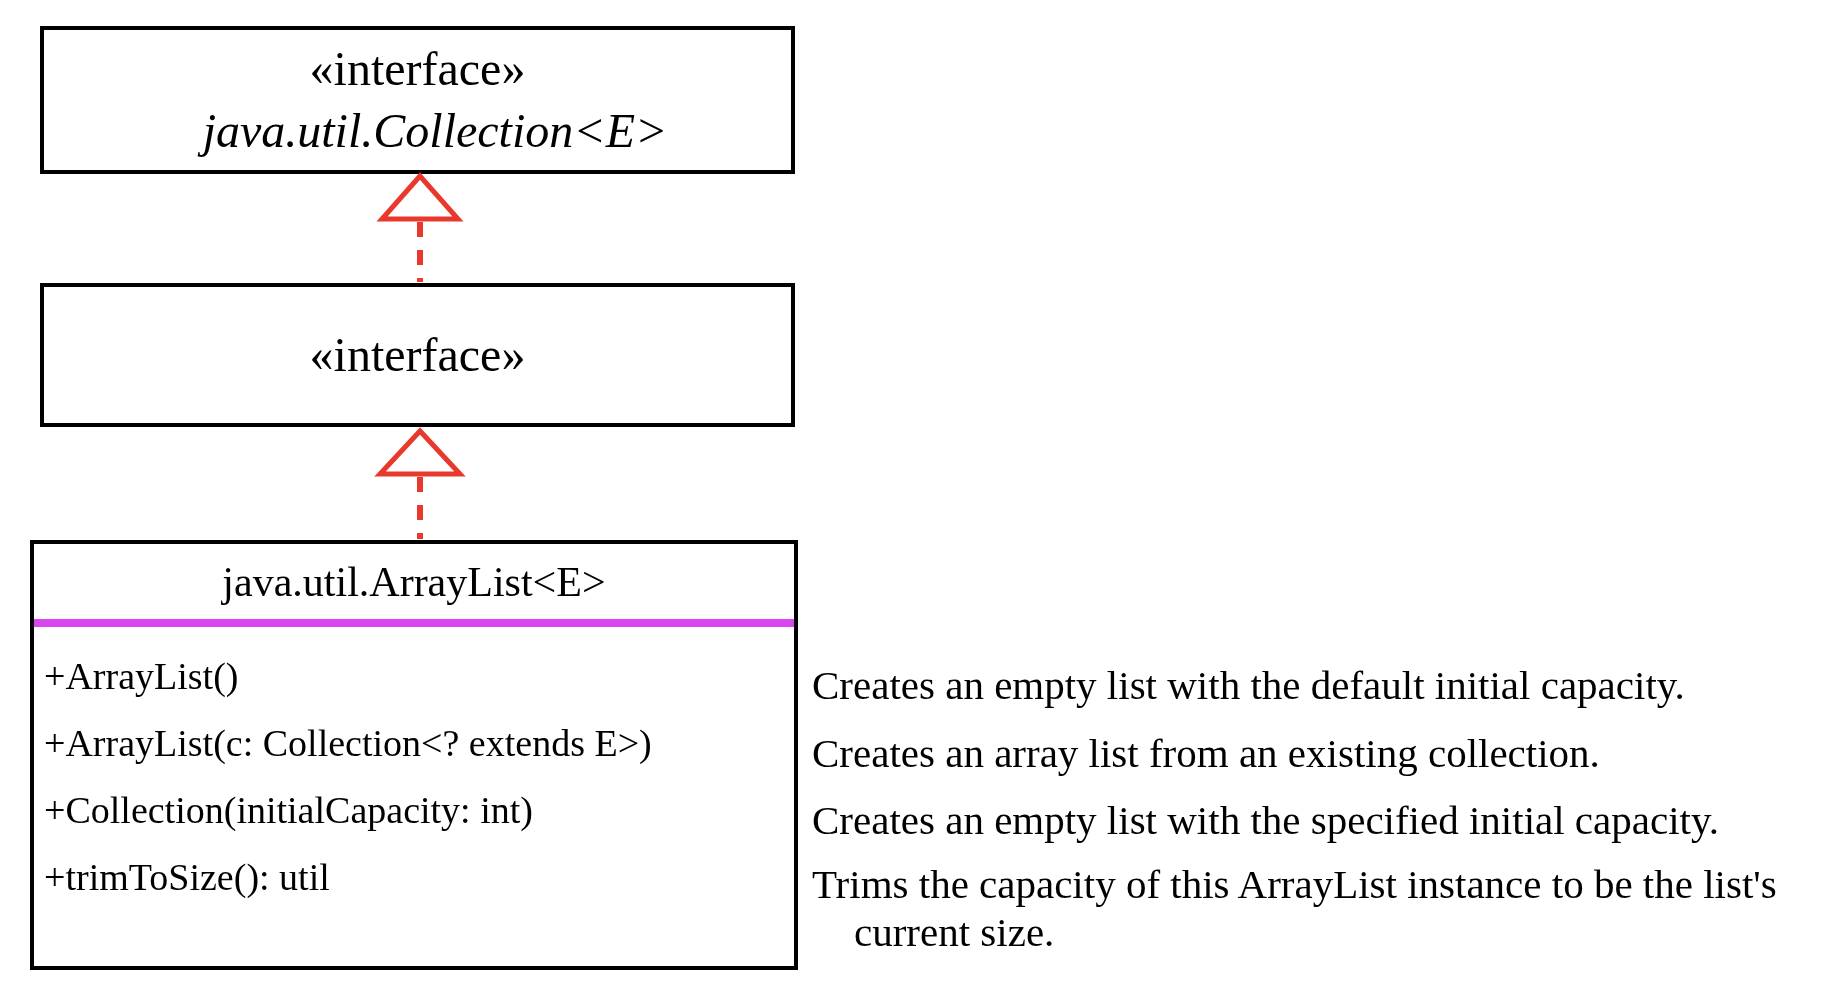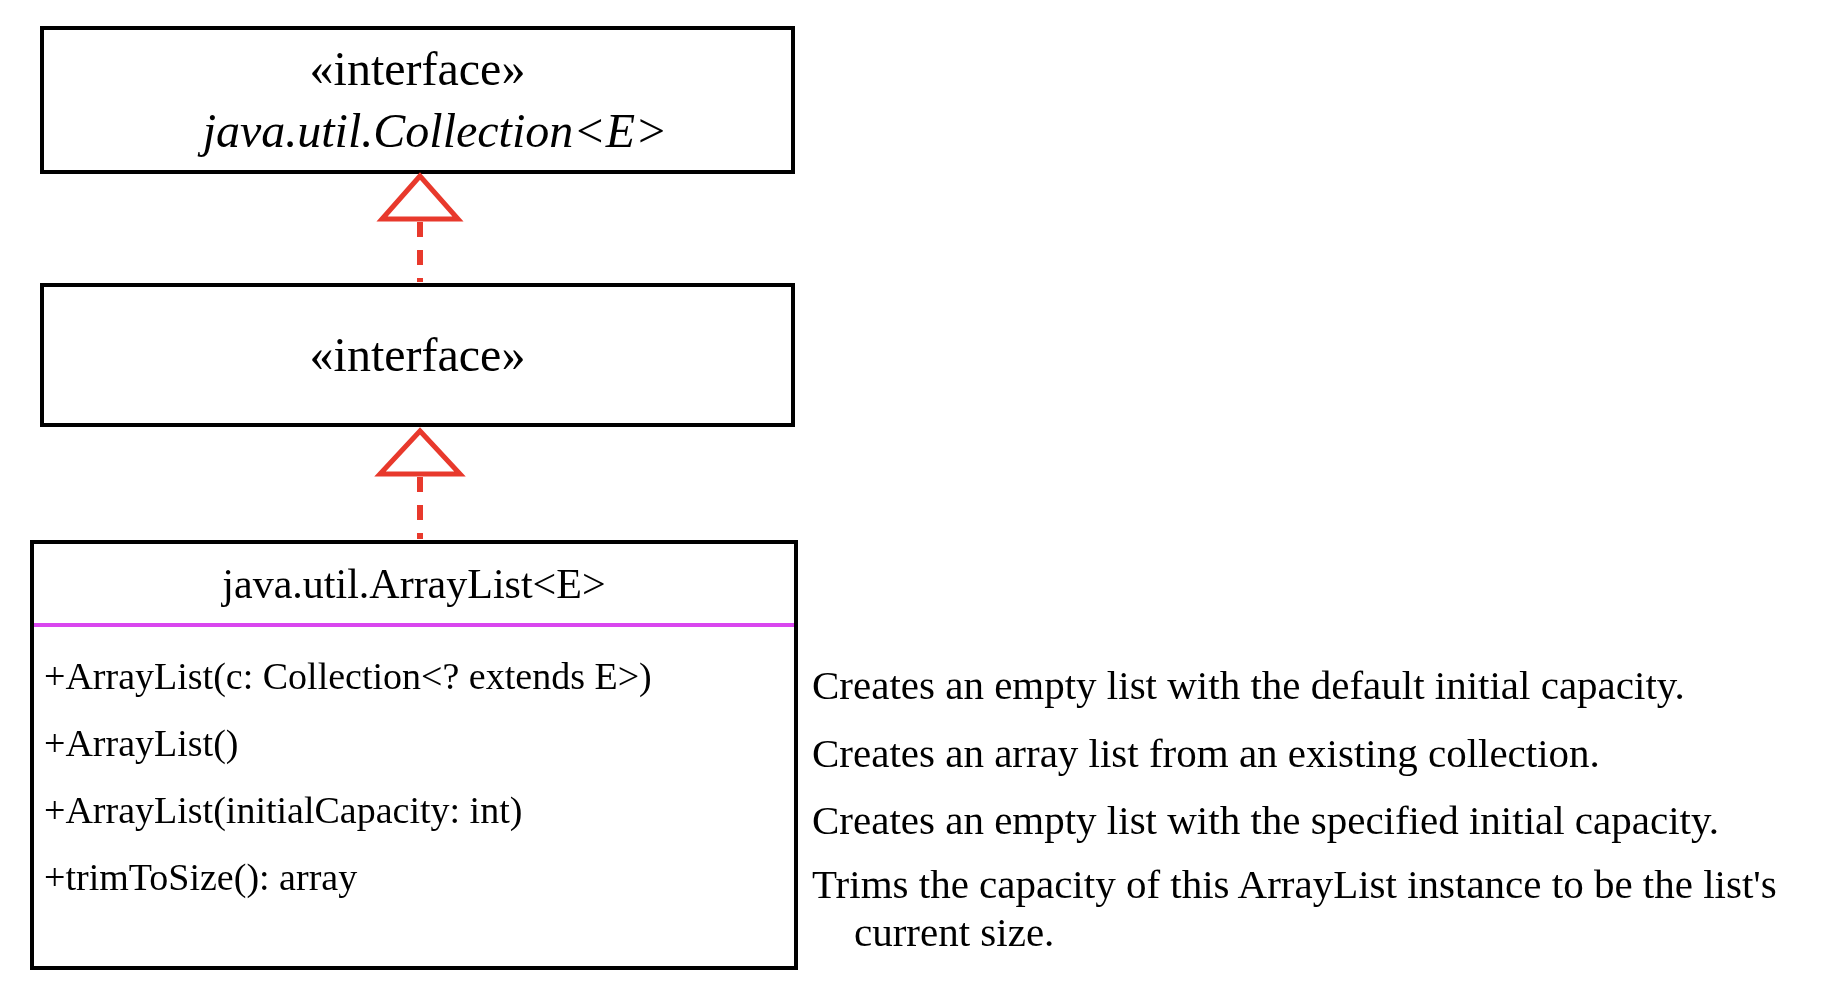--- a/index.html
+++ b/index.html
@@ -39,21 +39,21 @@
     margin-left: 35px;
   }
 
   .class-box {
     left: 30px; top: 540px;
     width: 768px; height: 430px;
     display: block;
   }
   .class-header {
     height: 83px;
-    border-bottom: 4px solid #d946ef;
+    border-bottom: 8px solid #d946ef;
     display: flex;
     align-items: center;
     justify-content: center;
     font-size: 42px;
   }
   .class-methods {
     padding: 16px 8px 0 10px;
   }
   .method-line {
     font-size: 38px;
@@ -109,24 +109,24 @@
   </div>
 
   <svg class="arrow" id="arrow-2" viewBox="0 0 96 114">
     <polygon points="48,4 8,47 88,47" fill="#ffffff" stroke="#e8392c" stroke-width="5"></polygon>
     <line x1="48" y1="50" x2="48" y2="112" stroke="#e8392c" stroke-width="6" stroke-dasharray="15 13"></line>
   </svg>
 
   <div class="uml-box class-box">
     <div class="class-header">java.util.ArrayList&lt;E&gt;</div>
     <div class="class-methods">
+      <div class="method-line">+ArrayList()</div>
       <div class="method-line">+ArrayList(c: Collection&lt;? extends E&gt;)</div>
-      <div class="method-line">+ArrayList()</div>
-      <div class="method-line">+ArrayList(initialCapacity: int)</div>
-      <div class="method-line">+trimToSize(): array</div>
+      <div class="method-line">+Collection(initialCapacity: int)</div>
+      <div class="method-line">+trimToSize(): util</div>
     </div>
   </div>
 
   <div class="annotations">
     <p class="annotation" id="annotation-0">Creates an empty list with the default initial capacity.</p>
     <p class="annotation" id="annotation-1">Creates an array list from an existing collection.</p>
     <p class="annotation" id="annotation-2">Creates an empty list with the specified initial capacity.</p>
     <p class="annotation" id="annotation-3">Trims the capacity of this ArrayList instance to be the list's current size.</p>
   </div>
 

